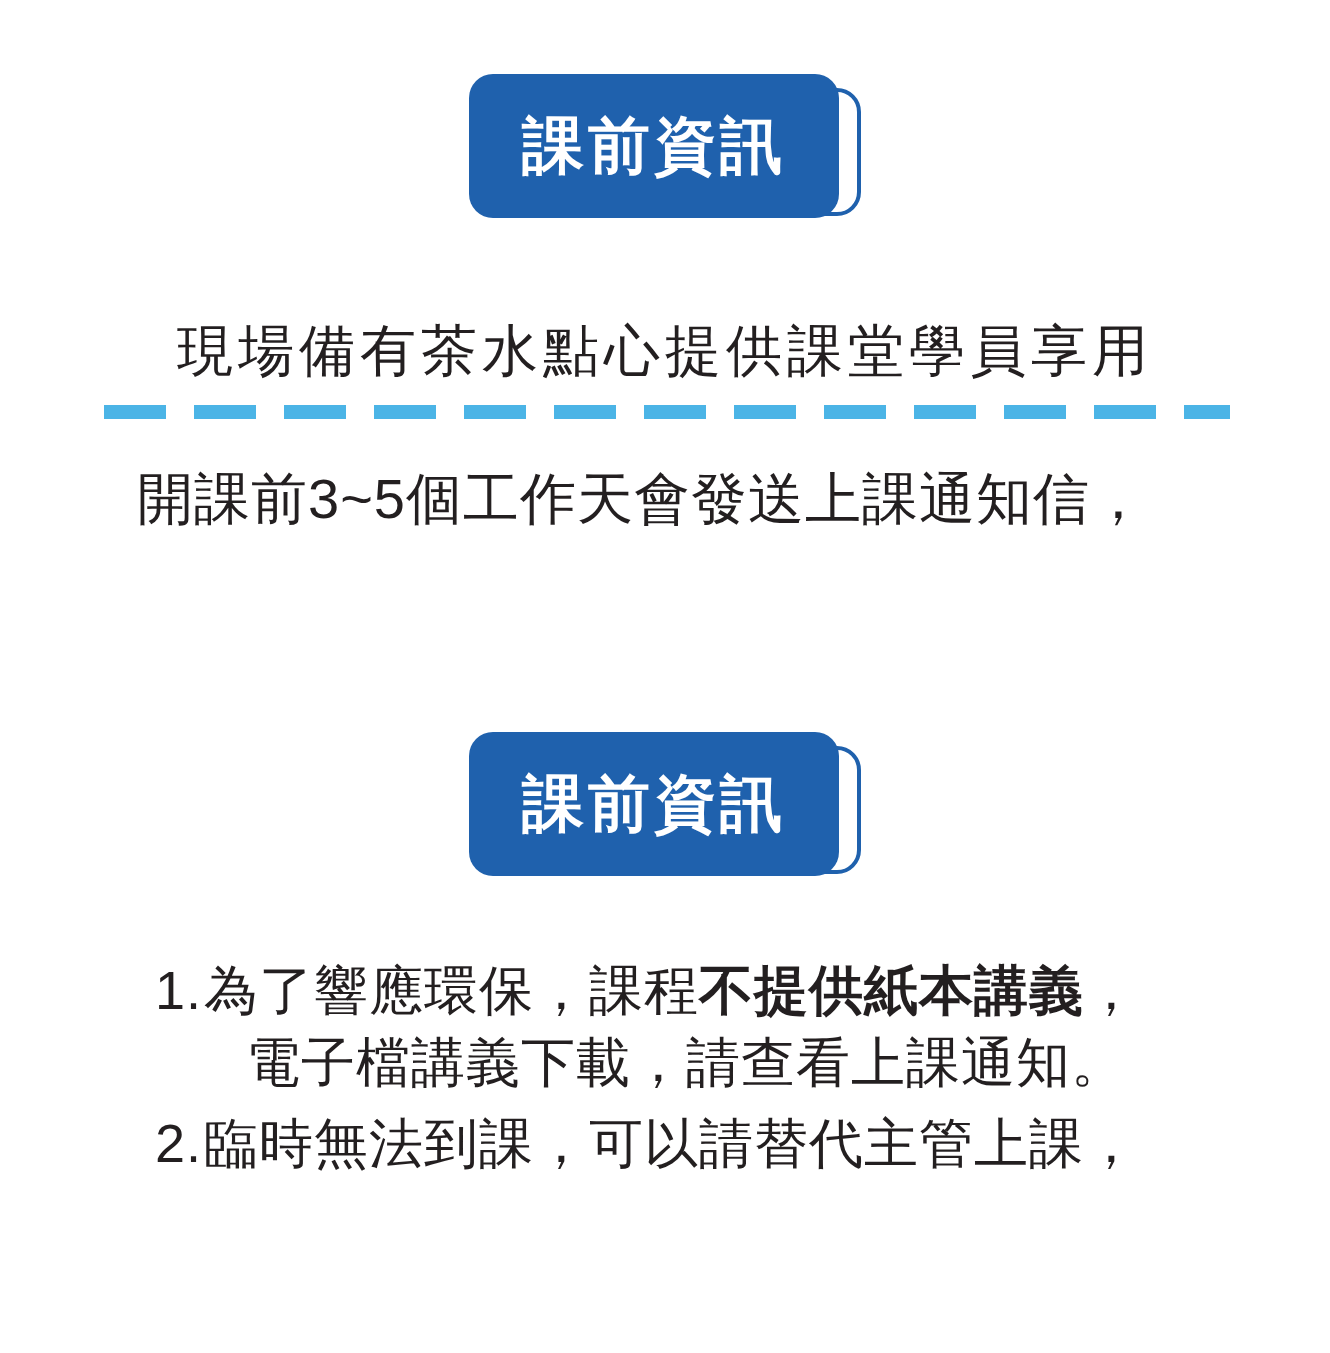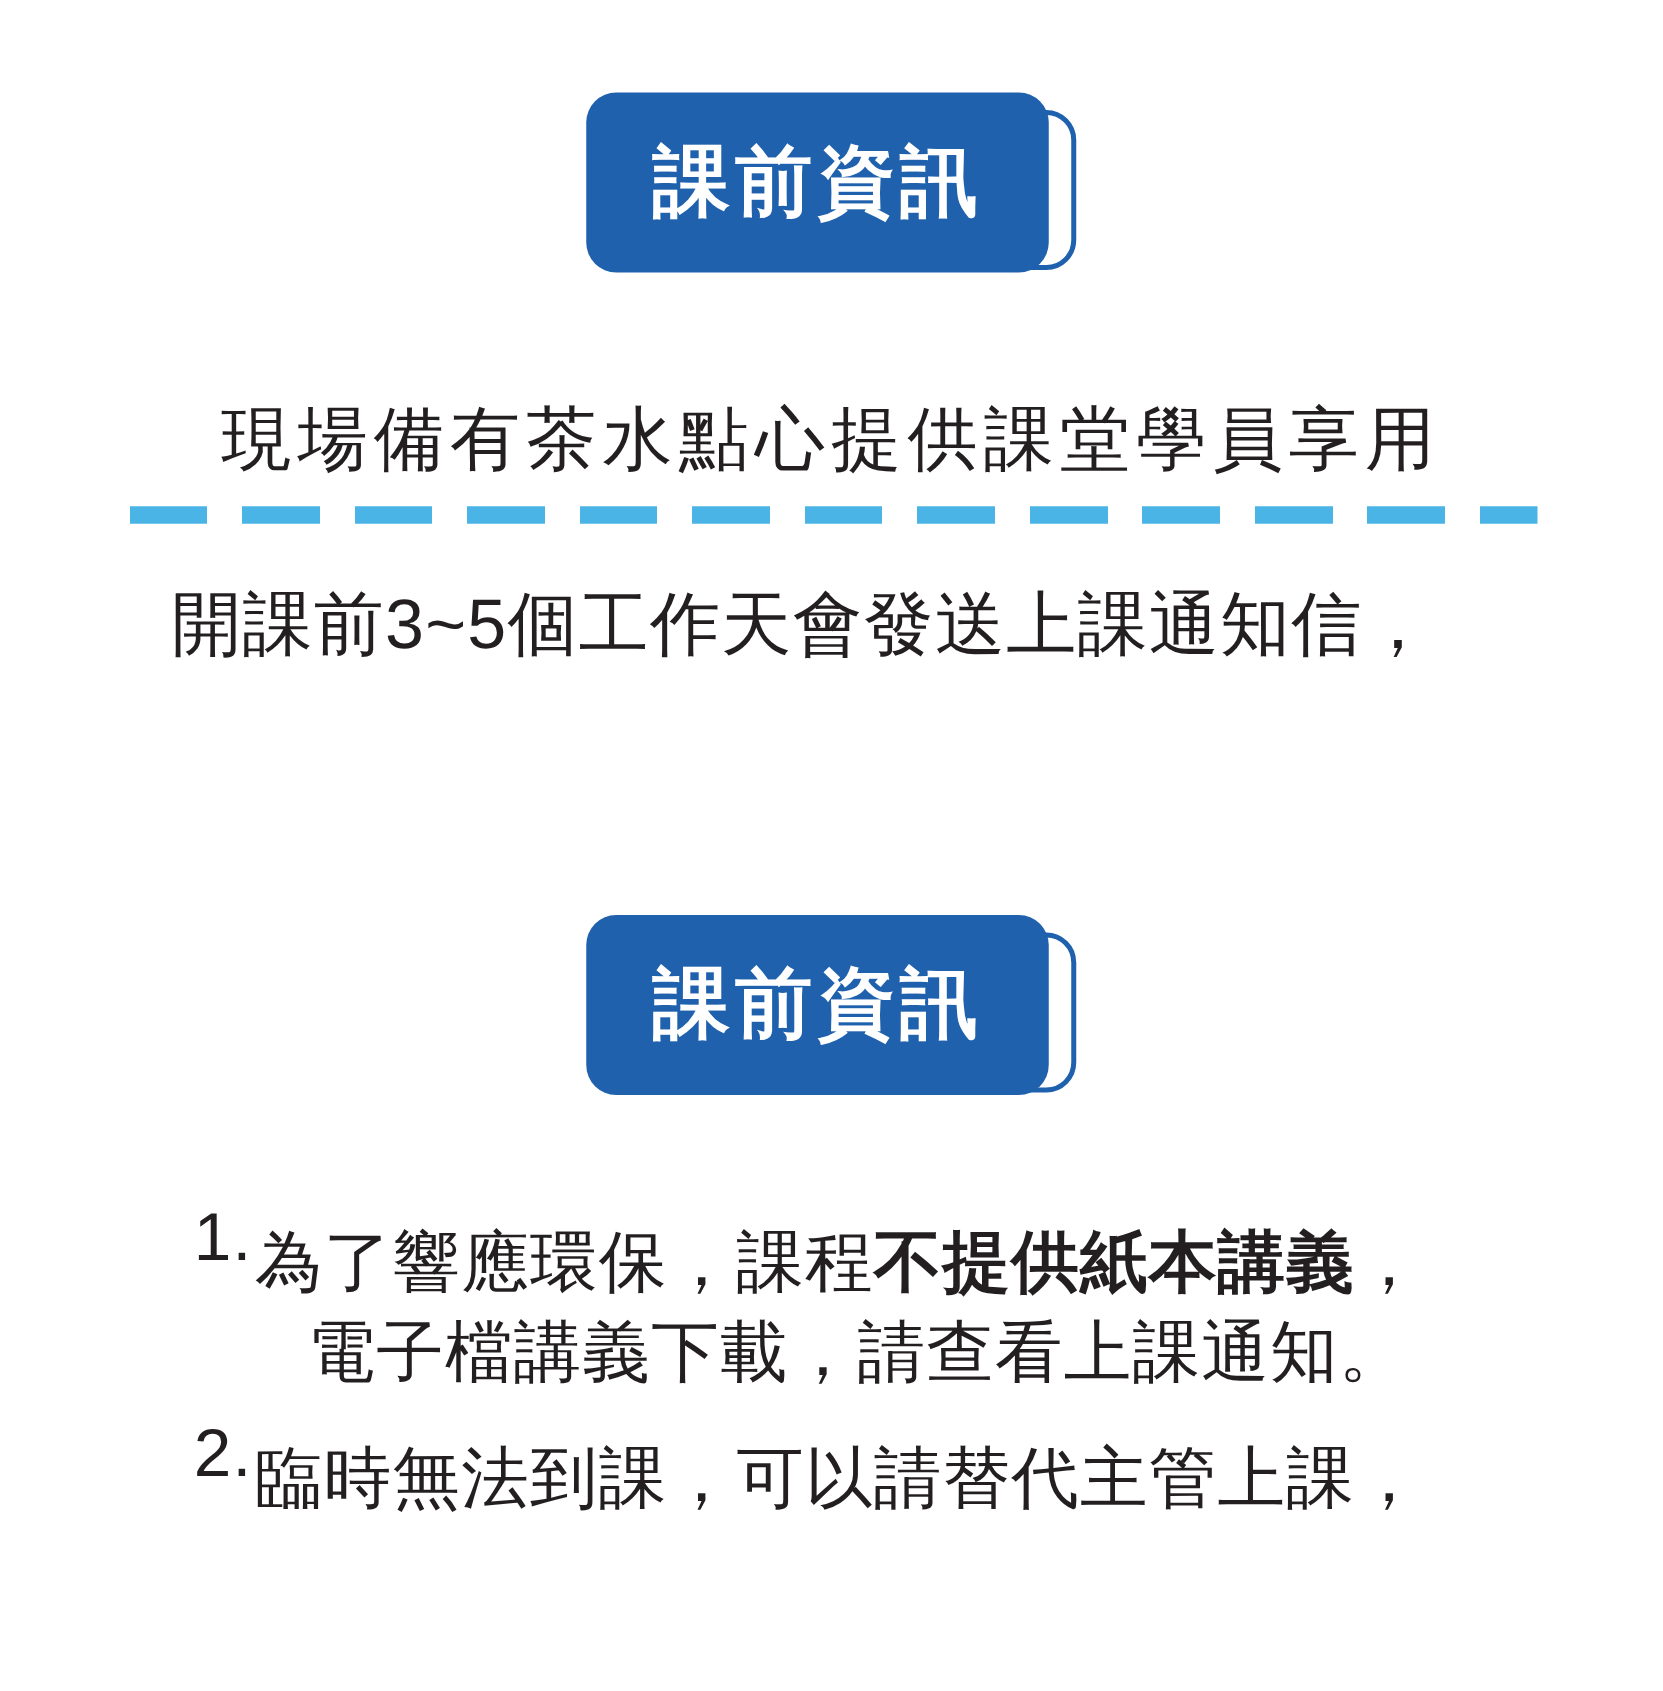--- a/index.html
+++ b/index.html
@@ -101,21 +101,20 @@
   }
   .note-num {
     flex: 0 0 auto;
     width: 54px;
     text-align: right;
     font-size: 54px;
   }
   .note-body {
     flex: 1 1 auto;
     padding-left: 2px;
-    margin-top: 20px;
   }
   .note-body .strong {
     font-weight: bold;
   }
   .note-body .l2 {
     display: block;
     padding-left: 42px;
     font-family: Liberation Mono, monospace;
   }
 

